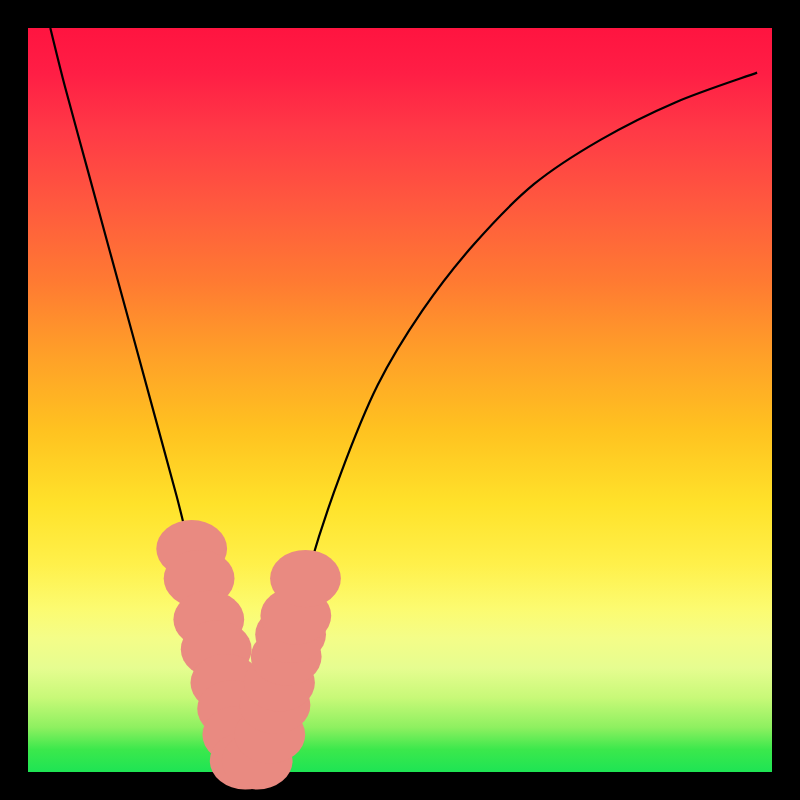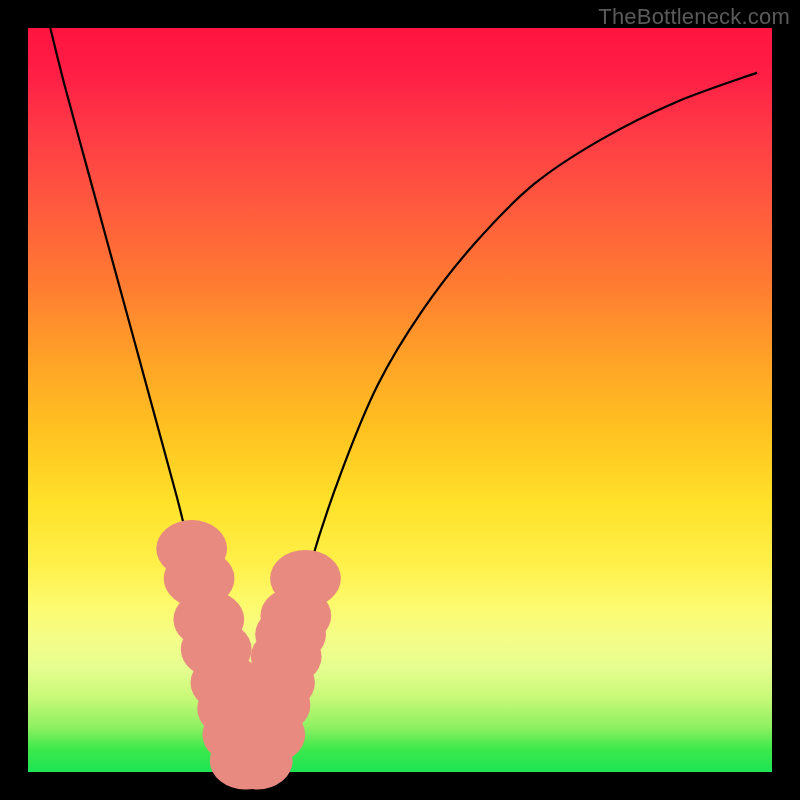--- a/index.html
+++ b/index.html
@@ -82,14 +82,13 @@
           <ellipse cx="241.8" cy="706.8" rx="35.4" ry="28.7" fill="#e98a81"></ellipse>
           <ellipse cx="247.0" cy="677.0" rx="35.4" ry="28.7" fill="#e98a81"></ellipse>
           <ellipse cx="251.5" cy="654.7" rx="35.4" ry="28.7" fill="#e98a81"></ellipse>
           <ellipse cx="258.2" cy="628.7" rx="35.4" ry="28.7" fill="#e98a81"></ellipse>
           <ellipse cx="262.6" cy="606.4" rx="35.4" ry="28.7" fill="#e98a81"></ellipse>
           <ellipse cx="267.8" cy="587.8" rx="35.4" ry="28.7" fill="#e98a81"></ellipse>
           <ellipse cx="277.5" cy="550.6" rx="35.4" ry="28.7" fill="#e98a81"></ellipse>
         </g>
     </svg>
   </div>
-  <div class="watermark">TheBottleneck.com</div>
 </div>
 
 </body></html>

